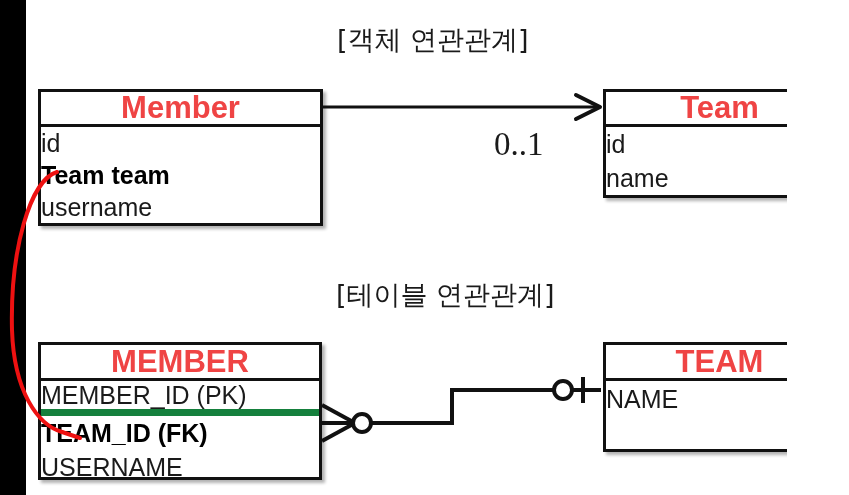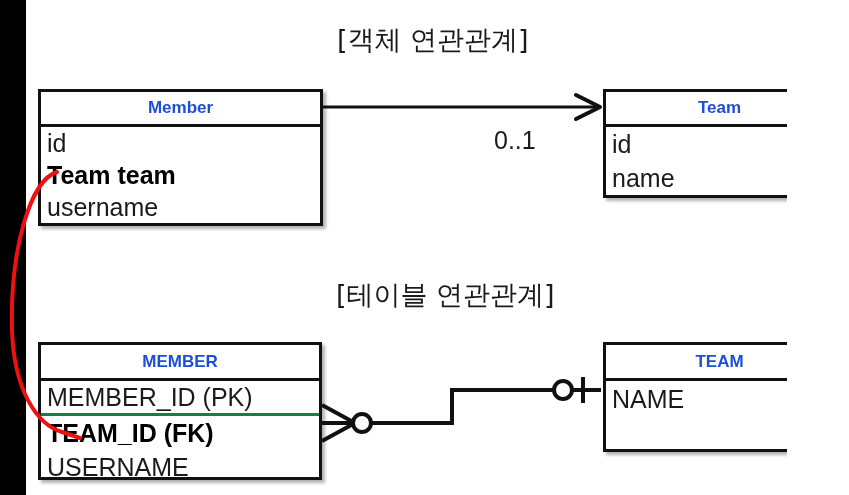--- a/index.html
+++ b/index.html
@@ -48,36 +48,35 @@
   }
   .box .row {
     box-sizing: border-box;
     display: flex;
     align-items: center;
     white-space: nowrap;
   }
   .box .row.title {
     justify-content: center;
     font-weight: bold;
-    font-size: 17px;
-    color: #1d4ed8;
+    font-size: 31px;
+    color: #ef4444;
     border-bottom: 3px solid #111111;
   }
   .box .row.field {
     justify-content: flex-start;
-    padding-left: 6px;
     font-size: 25px;
     color: #1a1a1a;
   }
   .box .row.field.bold {
     font-weight: bold;
     color: #000000;
   }
   .box .row.sep {
-    border-bottom: 3px solid #15803d;
+    border-bottom: 7px solid #15803d;
   }
 
   
   #box-member { left: 38px; top: 89px; width: 285px; height: 137px; }
   #box-member .title { height: 35px; }
   #box-member .field { height: 32px; }
 
   
   #box-team { left: 603px; top: 89px; width: 233px; height: 109px; }
   #box-team .title { height: 35px; }
@@ -90,23 +89,24 @@
   #box-member-tbl .field.last { height: 33px; }
 
   
   #box-team-tbl { left: 603px; top: 342px; width: 233px; height: 110px; }
   #box-team-tbl .title { height: 36px; }
   #box-team-tbl .field { height: 37px; }
 
   
   .mult-label {
     position: absolute;
-    font-size: 25px;
+    font-size: 33px;
     color: #1a1a1a;
     white-space: nowrap;
+    font-family: Liberation Serif, serif;
   }
   #mult-0-1 { left: 494px; top: 126px; }
 
   
   .overlay {
     position: absolute;
     left: 0;
     top: 0;
     width: 849px;
     height: 495px;

